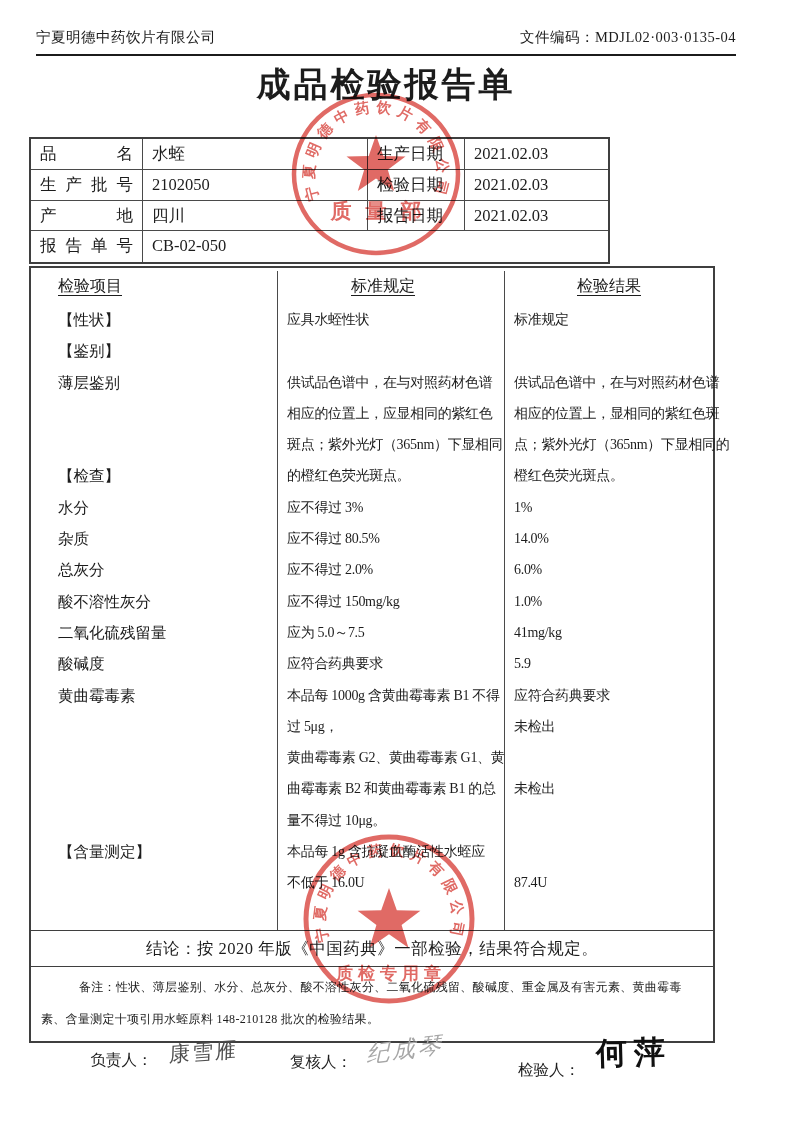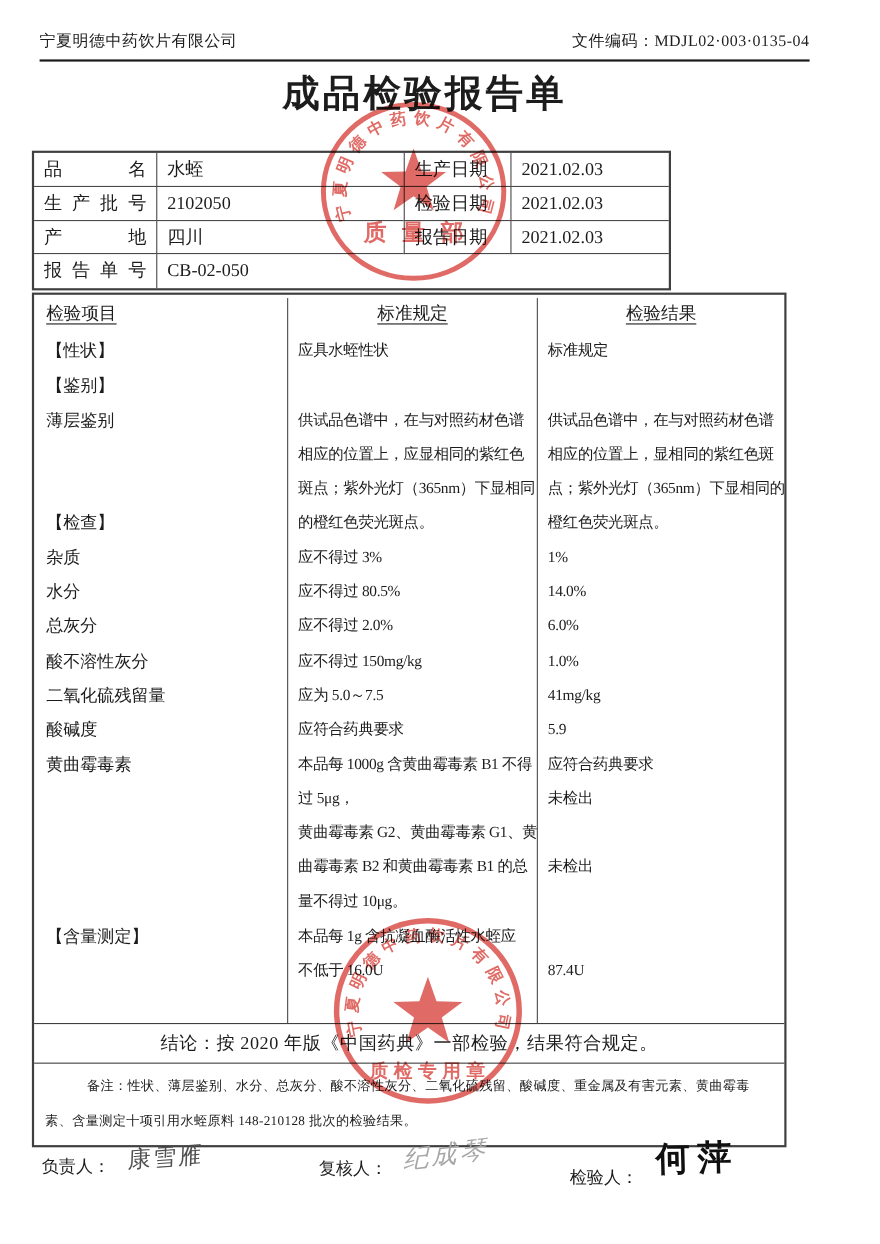--- a/index.html
+++ b/index.html
@@ -32,21 +32,21 @@
   .ic.bl{ border-left:1.3px solid #4a4a4a; }
   .ic.nb{ border-bottom:none; }
   .ic.jlbl{ text-align:justify; text-align-last:justify; }
   
   .report-box{
     position:absolute; left:29px; top:266px; width:686px;
     border:2px solid #3f3f3f;
   }
   .main-table{ display:grid; grid-template-columns:230px 227px 1fr;
     border-bottom:1.5px solid #3f3f3f; padding-top:3px; }
-  .mcol{ min-width:0; }
+  .mcol{ min-width:0;margin-left:16px; }
   .mcol + .mcol{ border-left:1.3px solid #4a4a4a; }
   .mhead{ height:33px; line-height:30px; text-align:center; font-size:16px; }
   .mcol0 .mhead{ text-align:left; padding-left:11px; }
   .mhead span{ text-decoration:underline; text-underline-offset:4px; }
   .mline{ height:31.3px; line-height:31.3px; white-space:nowrap; }
   .mcol0 .mline{ font-size:15.5px; padding-left:11px; }
   .mcol1 .mline, .mcol2 .mline{ font-size:14px; letter-spacing:-0.3px; padding-left:9px; }
   .conclusion-row{
     height:36px; line-height:35px; text-align:center; font-size:16.5px;
     border-bottom:1.5px solid #3f3f3f; letter-spacing:.5px;
@@ -54,21 +54,21 @@
   .remarks-row{
     padding:4px 8px 6px 10px; font-size:12px; line-height:32px;
     text-indent:38px; letter-spacing:.3px;
   }
   
   .sig-row{
     position:absolute; left:38px; top:1044px; width:680px;
     display:flex; align-items:flex-start; font-size:15.5px;
   }
   .sig-group{ display:flex; align-items:baseline; }
-  .sig-g1{ width:252px; } .sig-g2{ width:228px; }
+  .sig-g1{ width:252px;justify-content:center; } .sig-g2{ width:228px; }
   .sig-name{ display:inline-block; margin-left:16px; position:relative; top:-6px; }
   .sig-manager{ font-size:21px; color:#4f4f4f; letter-spacing:2px;
     transform:rotate(-4deg) skewX(-6deg); }
   .sig-reviewer{ font-size:23px; color:#a6a6a6; letter-spacing:3px;
     transform:rotate(-7deg) skewX(-20deg); top:-10px; }
   .sig-inspector{ font-size:31px; color:#101010; font-weight:bold; letter-spacing:7px;
     transform:rotate(-1.5deg); top:-12px; }
   
   .stamp{ position:absolute; opacity:.8; mix-blend-mode:multiply; pointer-events:none; }
   .stamp-top{ left:288px; top:90px; }
@@ -111,22 +111,22 @@
   <div class="report-box">
     <div class="main-table">
         <div class="mcol mcol0">
           <div class="mhead"><span>检验项目</span></div>
           <div class="mline">【性状】</div>
           <div class="mline">【鉴别】</div>
           <div class="mline">薄层鉴别</div>
           <div class="mline"></div>
           <div class="mline"></div>
           <div class="mline">【检查】</div>
+          <div class="mline">水分</div>
           <div class="mline">杂质</div>
-          <div class="mline">水分</div>
           <div class="mline">总灰分</div>
           <div class="mline">酸不溶性灰分</div>
           <div class="mline">二氧化硫残留量</div>
           <div class="mline">酸碱度</div>
           <div class="mline">黄曲霉毒素</div>
           <div class="mline"></div>
           <div class="mline"></div>
           <div class="mline"></div>
           <div class="mline"></div>
           <div class="mline">【含量测定】</div>

